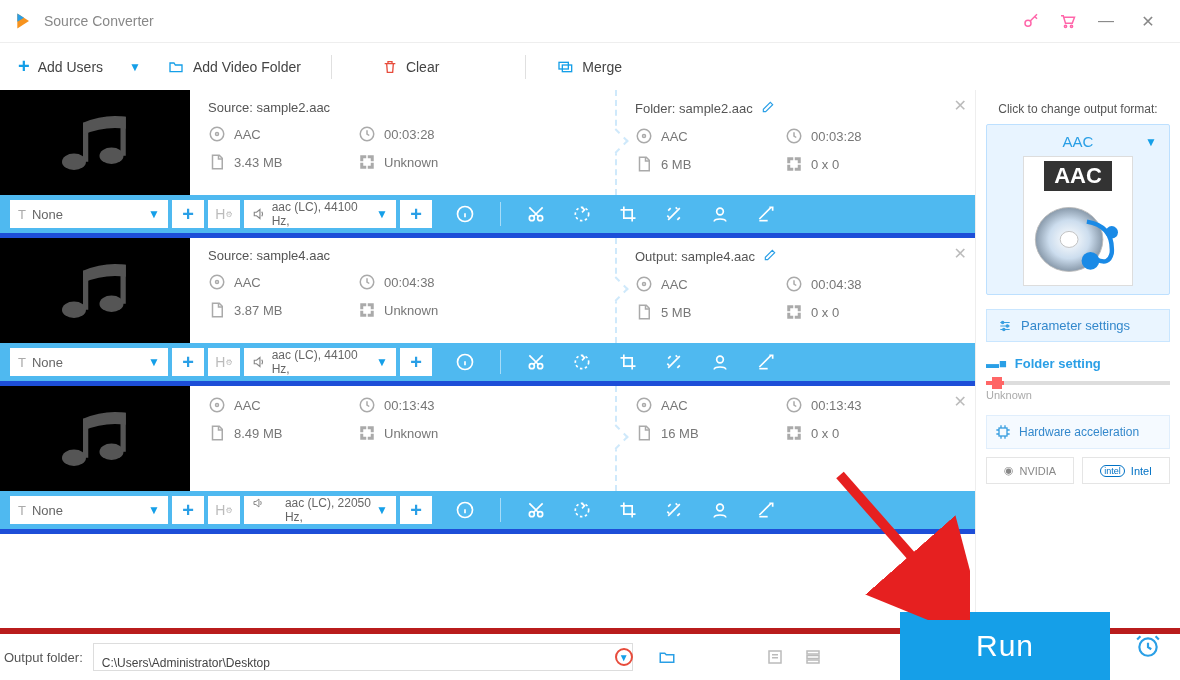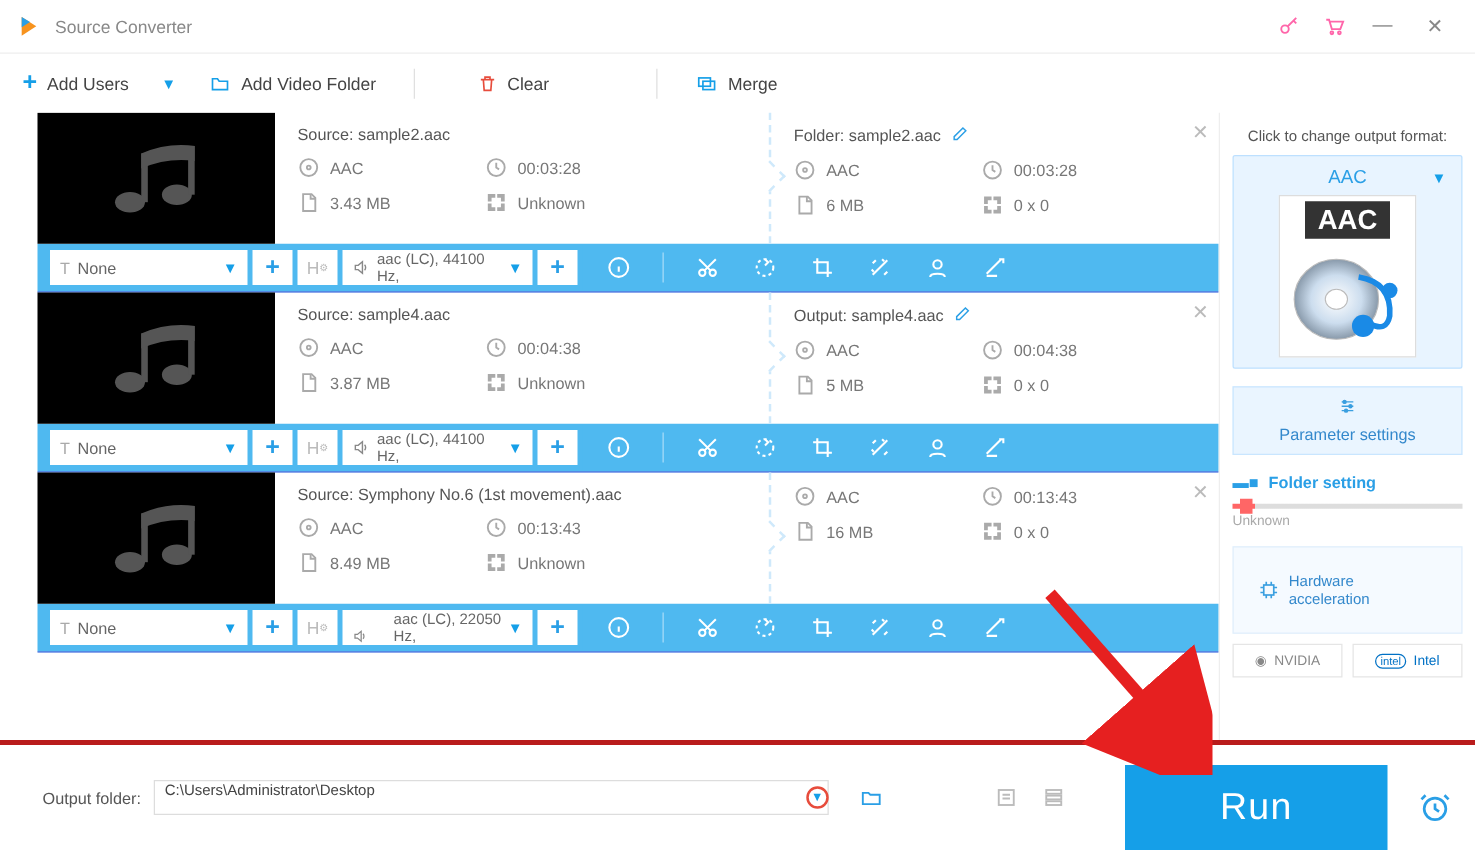--- a/index.html
+++ b/index.html
@@ -23,21 +23,21 @@
   .trash-ic { color:#e74c3c; }
   .merge-ic { color:#159fe8; }
   .tool-sep { width:1px; height:24px; background:#e0e0e0; margin:0 4px; }
 
   
   .content { flex:1; display:flex; overflow:hidden; }
   .list-area { flex:1; overflow-y:auto; background:#fff; }
   .sidebar { width:205px; border-left:1px solid #eee; padding:12px 10px; display:flex; flex-direction:column; font-size:12px; color:#555; }
 
   
-  .file-item { border-bottom:1px solid #1d4ed8;margin-left:30px; }
+  .file-item { border-bottom:5px solid #1d4ed8; }
   .file-top { display:flex; height:105px; }
   .thumb { width:190px; background:#000; display:flex; align-items:center; justify-content:center; }
   .thumb svg { width:90px; height:68px; }
   .src-col, .out-col { padding:10px 18px 6px 18px; display:flex; flex-direction:column; gap:10px; font-size:13px; color:#666; position:relative; }
   .src-col { flex:1; }
   .out-col { width:360px; border-left:2px dashed #cfe9fb; position:relative;}
   .arrow-notch { position:absolute; left:-10px; top:42px; width:18px; height:18px; border-top:2px dashed #cfe9fb; border-right:2px dashed #cfe9fb; transform:rotate(45deg); background:#fff;}
   .path-row { color:#555; font-size:13px; display:flex; align-items:center; gap:8px;}
   .meta-grid { display:grid; grid-template-columns: 150px 1fr; row-gap:10px; }
   .meta-cell { display:flex; align-items:center; gap:8px; color:#777; font-size:13px;}
@@ -58,34 +58,34 @@
   .bb-sep { width:1px; height:24px; background:rgba(255,255,255,.5); margin:0 6px;}
 
   
   .sb-label { color:#555; font-size:12px; margin-bottom:8px; text-align:center;}
   .format-card { background:#e8f4ff; border:1px solid #bde0ff; border-radius:2px; padding:8px; display:flex; flex-direction:column; align-items:center; }
   .format-head { width:100%; display:flex; align-items:center; justify-content:center; color:#2a9fe6; font-size:15px; padding-bottom:6px; position:relative;}
   .format-head .chev-d { position:absolute; right:4px;}
   .disc-art { width:110px; height:130px; background:#fff; border:1px solid #ddd; padding:4px; display:flex; flex-direction:column; align-items:center; justify-content:flex-start;}
   .aac-badge { background:#333; color:#fff; font-weight:bold; font-size:22px; padding:2px 10px;}
   .disc-svg { margin-top:4px; }
-  .param-btn { margin-top:14px; background:#eaf5ff; border:1px solid #c9e6ff; padding:8px 10px; display:flex; align-items:center; gap:8px; color:#2b7; color:#3388cc; font-size:13px;flex-direction:column;}
+  .param-btn { margin-top:14px; background:#eaf5ff; border:1px solid #c9e6ff; padding:8px 10px; display:flex; align-items:center; gap:8px; color:#2b7; color:#3388cc; font-size:13px;}
   .quick-setting { margin-top:14px; display:flex; align-items:center; gap:8px; color:#2a9fe6; font-size:13px; font-weight:bold;}
   .slider-line { margin-top:10px; height:4px; background: linear-gradient(to right,#f66 0 18px,#ddd 18px 100%); position:relative;}
   .slider-kn { position:absolute; left:6px; top:-4px; width:10px; height:12px; background:#f66; }
   .def-lbl { color:#aaa; font-size:11px; margin-top:4px;}
-  .hw-accel { margin-top:14px; background:#f5faff; border:1px solid #e0eefc; padding:20px; color:#3388cc; font-size:12px; display:flex; align-items:center; gap:8px;}
+  .hw-accel { margin-top:14px; background:#f5faff; border:1px solid #e0eefc; padding:8px; color:#3388cc; font-size:12px; display:flex; align-items:center; gap:8px;}
   .hw-vendors { display:flex; gap:8px; margin-top:8px;}
   .vendor { flex:1; border:1px solid #e5e5e5; padding:6px 4px; font-size:11px; color:#888; display:flex; align-items:center; justify-content:center; gap:6px;}
   .vendor.intel { color:#0071c5; }
 
   
-  .footer { height:88px; border-top:4px solid #b91c1c; display:flex; align-items:center; padding:0 34px; gap:10px; position:relative;}
+  .footer { height:52px; border-top:6px solid #b91c1c; display:flex; align-items:center; padding:0 4px; gap:10px; position:relative;}
   .out-label { color:#555; font-size:13px;}
-  .out-path { flex:1; height:28px; border:1px solid #ddd; padding:0 8px; font-size:12px; color:#444; display:flex; align-items:flex-start; max-width:540px;}
+  .out-path { flex:1; height:28px; border:1px solid #ddd; padding:0 8px; font-size:12px; color:#444; display:flex; align-items:flex-end; max-width:540px;}
   .circ-dd { width:18px; height:18px; border:2px solid #e74c3c; border-radius:50%; display:flex; align-items:center; justify-content:center; color:#159fe8; font-size:10px; margin-left:-28px; margin-right:10px; background:#fff;}
   .ftr-ic { color:#2a9fe6; width:28px; display:flex; justify-content:center;}
   .run-btn { background:#159fe8; color:#fff; font-size:30px; font-weight:normal; width:210px; height:68px; display:flex; align-items:center; justify-content:center; letter-spacing:1px; position:absolute; right:70px; bottom:0;}
   .alarm-btn { position:absolute; right:12px; bottom:14px; width:40px; height:40px; color:#2a9fe6; display:flex; align-items:center; justify-content:center;}
 
   
   .red-arrow { position:absolute; right:210px; bottom:60px; pointer-events:none;}
 
   .ic { display:inline-flex; align-items:center; justify-content:center;}
 </style>
@@ -472,21 +472,20 @@
                 <g fill="#555">
                   <ellipse cx="32" cy="70" rx="16" ry="11"></ellipse>
                   <ellipse cx="82" cy="62" rx="16" ry="11"></ellipse>
                   <rect x="44" y="18" width="7" height="52"></rect>
                   <rect x="94" y="10" width="7" height="52"></rect>
                   <path d="M44 18 Q72 6 101 10 L101 26 Q72 22 44 34 Z"></path>
                 </g>
               </svg>
 </div>
       <div class="src-col">
-        <div class="path-row">Source: Symphony No.6 (1st movement).aac</div>
         <div class="meta-grid">
           <div class="meta-cell">
                   <svg viewBox="0 0 24 24" fill="none" stroke="#aaa" stroke-width="2">
                     <circle cx="12" cy="12" r="9"></circle>
                     <circle cx="12" cy="12" r="2"></circle>
                   </svg>
                   <span>AAC</span>
                 </div>
           <div class="meta-cell">
                   <svg viewBox="0 0 24 24" fill="none" stroke="#aaa" stroke-width="2">
@@ -549,21 +548,21 @@
         <div class="select-none">
           <span style="display:flex;align-items:center;gap:6px;">
                   <span style="color:#aaa;">T</span>
                   <span>None</span>
                 </span>
           <span class="chev-d">▼</span>
         </div>
         <div class="sq-btn">+</div>
         <div class="sq-btn gray">H<sup style="font-size:8px;">⚙</sup></div>
         <div class="codec-sel">
-          <span style="display:flex;align-items:flex-end;gap:21px;">
+          <span style="display:flex;align-items:flex-start;gap:21px;">
                   <svg width="14" height="14" viewBox="0 0 24 24" fill="none" stroke="#888" stroke-width="2">
                     <path d="M4 9v6h4l6 5V4L8 9z"></path>
                     <path d="M17 8c2 2 2 6 0 8"></path>
                   </svg>
                   <span>aac (LC), 22050 Hz,</span>
                 </span>
           <span class="chev-d">▼</span>
         </div>
         <div class="sq-btn">+</div>
       </div>

